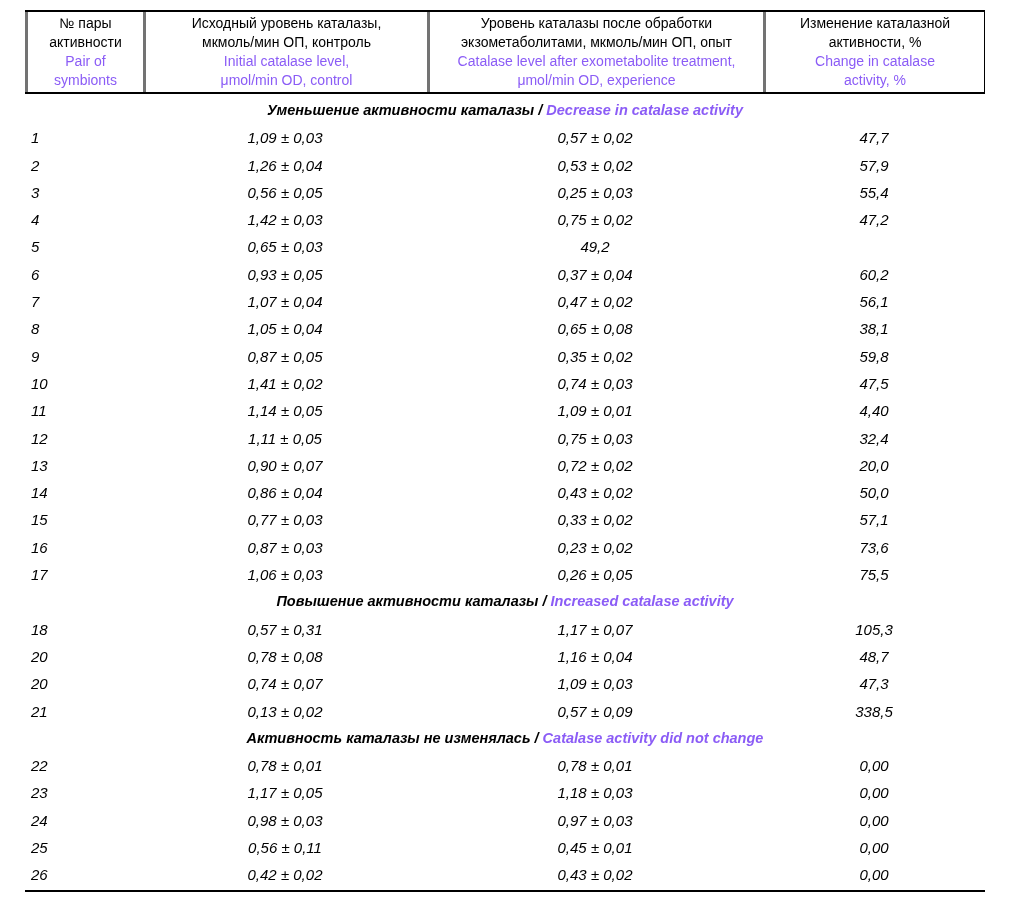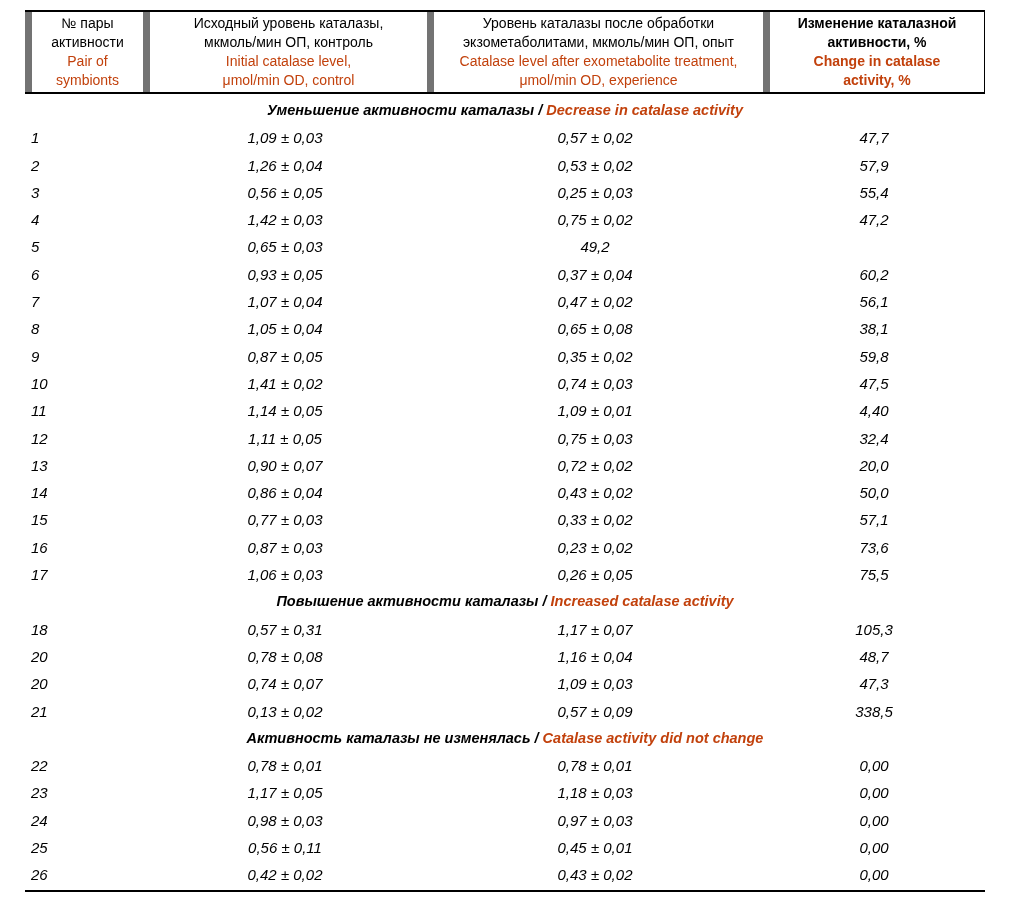--- a/index.html
+++ b/index.html
@@ -20,31 +20,31 @@
   }
   .thead {
     display: grid;
     grid-template-columns: 118px 284px 336px 222px;
     border-top: 2px solid #000;
     border-bottom: 2px solid #000;
     box-sizing: border-box;
   }
   .th {
     box-sizing: border-box;
-    border-left: 7px solid #737373;
+    border-left: 3px solid #737373;
     text-align: center;
     font-size: 14px;
     line-height: 19px;
     padding: 2px 4px;
     display: flex;
     flex-direction: column;
     justify-content: center;
   }
-  .th:last-child { border-right: 1px solid #000; font-weight: bold; }
-  .en { color: #c2410c; }
+  .th:last-child { border-right: 1px solid #000; }
+  .en { color: #8b5cf6; }
   .tbody {
     padding-top: 3px;
     padding-bottom: 1px;
     border-bottom: 2px solid #000;
     font-style: italic;
   }
   .section-title {
     height: 27.3px;
     line-height: 27.3px;
     text-align: center;

